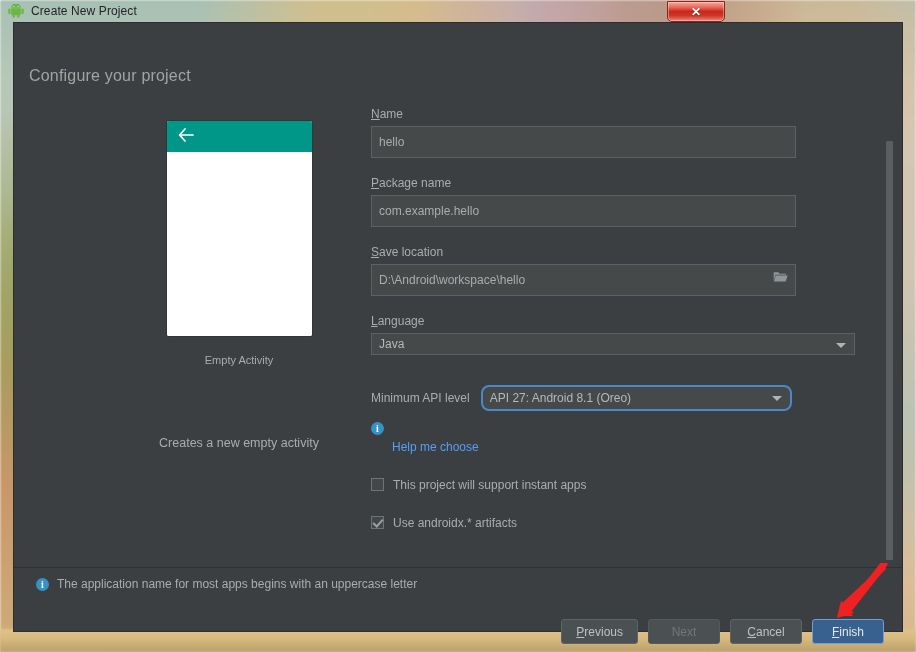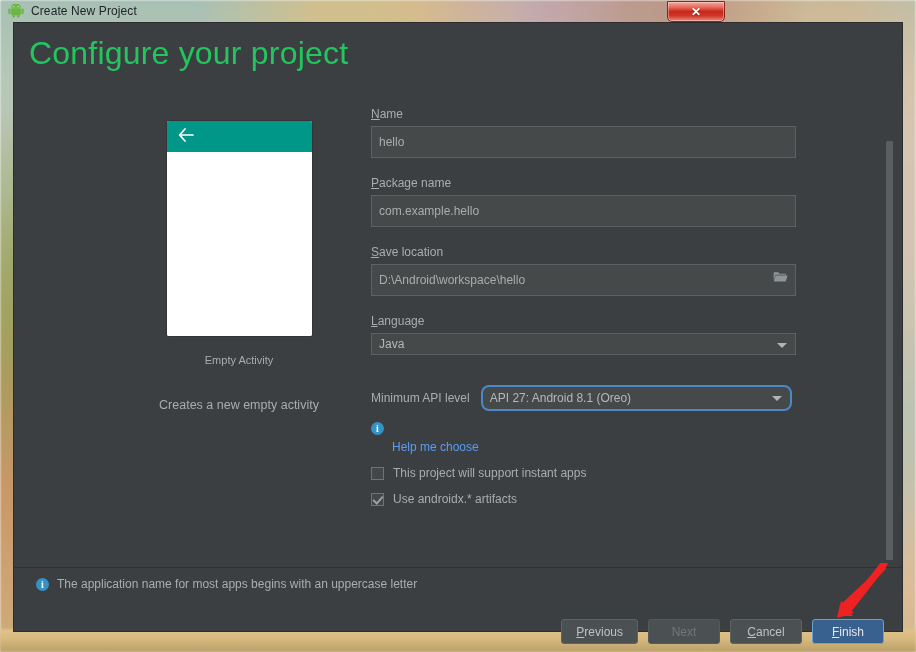--- a/index.html
+++ b/index.html
@@ -88,23 +88,23 @@
     position: absolute;
     left: 13px; top: 22px;
     width: 890px; height: 610px;
     background: #3c3f41;
     border: 1px solid #2b2d2e;
     box-sizing: border-box;
   }
 
   #page-title {
     position: absolute;
-    left: 15px; top: 12px;
-    font-size: 32px;
-    color: #22c55e;
+    left: 15px; top: 44px;
+    font-size: 16px;
+    color: #a3a3a3;
     letter-spacing: 0.2px;
   }
 
   
   #content-area {
     position: absolute;
     left: 0; top: 84px;
     width: 888px; height: 459px;
     overflow: hidden;
   }
@@ -132,21 +132,21 @@
     box-sizing: border-box;
   }
   #preview-body { height: 184px; background: #ffffff; }
   #preview-title {
     margin-top: 18px;
     text-align: center;
     font-size: 11px;
     color: #a9adb0;
   }
   #preview-desc {
-    margin-top: 32px;
+    margin-top: 70px;
     text-align: center;
     font-size: 12.5px;
     color: #a9adb0;
   }
 
   
   #form {
     position: absolute;
     left: 357px; top: 0;
     width: 450px;
@@ -171,21 +171,21 @@
     display: flex;
     align-items: center;
     position: relative;
   }
   .field-block { margin-bottom: 18px; }
   .input-with-icon .folder-icon {
     position: absolute;
     right: 7px; top: 4px;
   }
   .combo {
-    width: 425px; height: 22px;
+    width: 484px; height: 22px;
     box-sizing: border-box;
     background: #45494a;
     border: 1px solid #5c6164;
     color: #b4b8ba;
     font-size: 12px;
     padding: 0 7px;
     display: flex; align-items: center;
     position: relative;
   }
   .combo .arrow {
@@ -247,22 +247,22 @@
   }
   .info-line b { color: #d8dbdd; font-weight: bold; }
   #help-link {
     margin-left: 21px;
     margin-top: 5px;
     font-size: 12px;
     color: #589df6;
     cursor: pointer;
   }
   .checkbox-row {
-    display: flex; align-items: flex-end;
-    margin-top: 12px;
+    display: flex; align-items: flex-start;
+    margin-top: 24px;
     font-size: 12px; color: #a9adb0;
   }
   .cb {
     width: 13px; height: 13px;
     box-sizing: border-box;
     border: 1px solid #6e7376;
     background: #43474a;
     margin-right: 9px;
     flex: 0 0 auto;
     position: relative;

